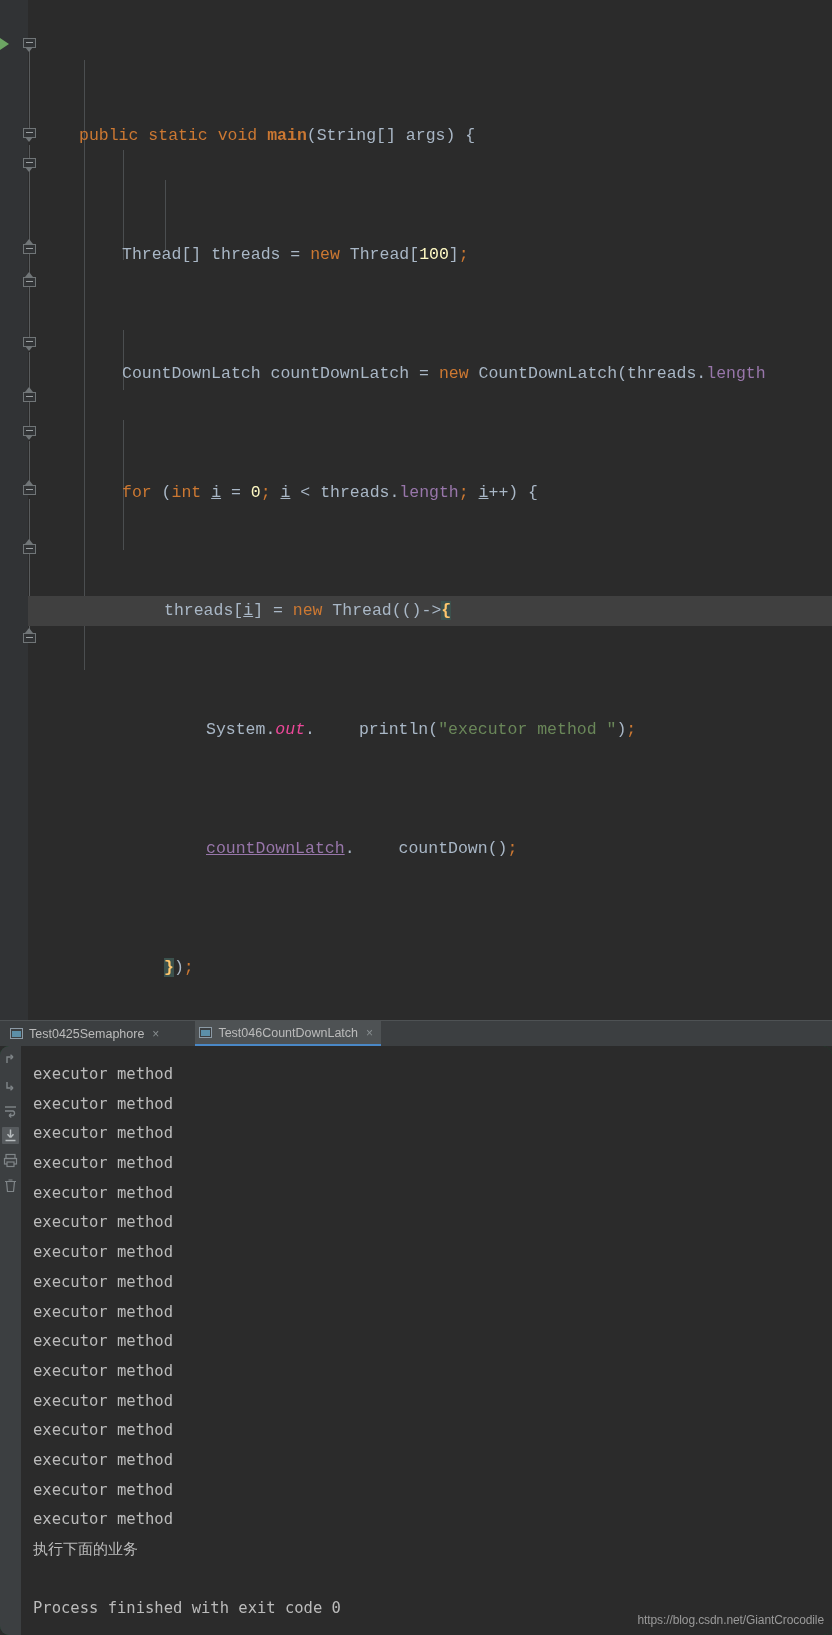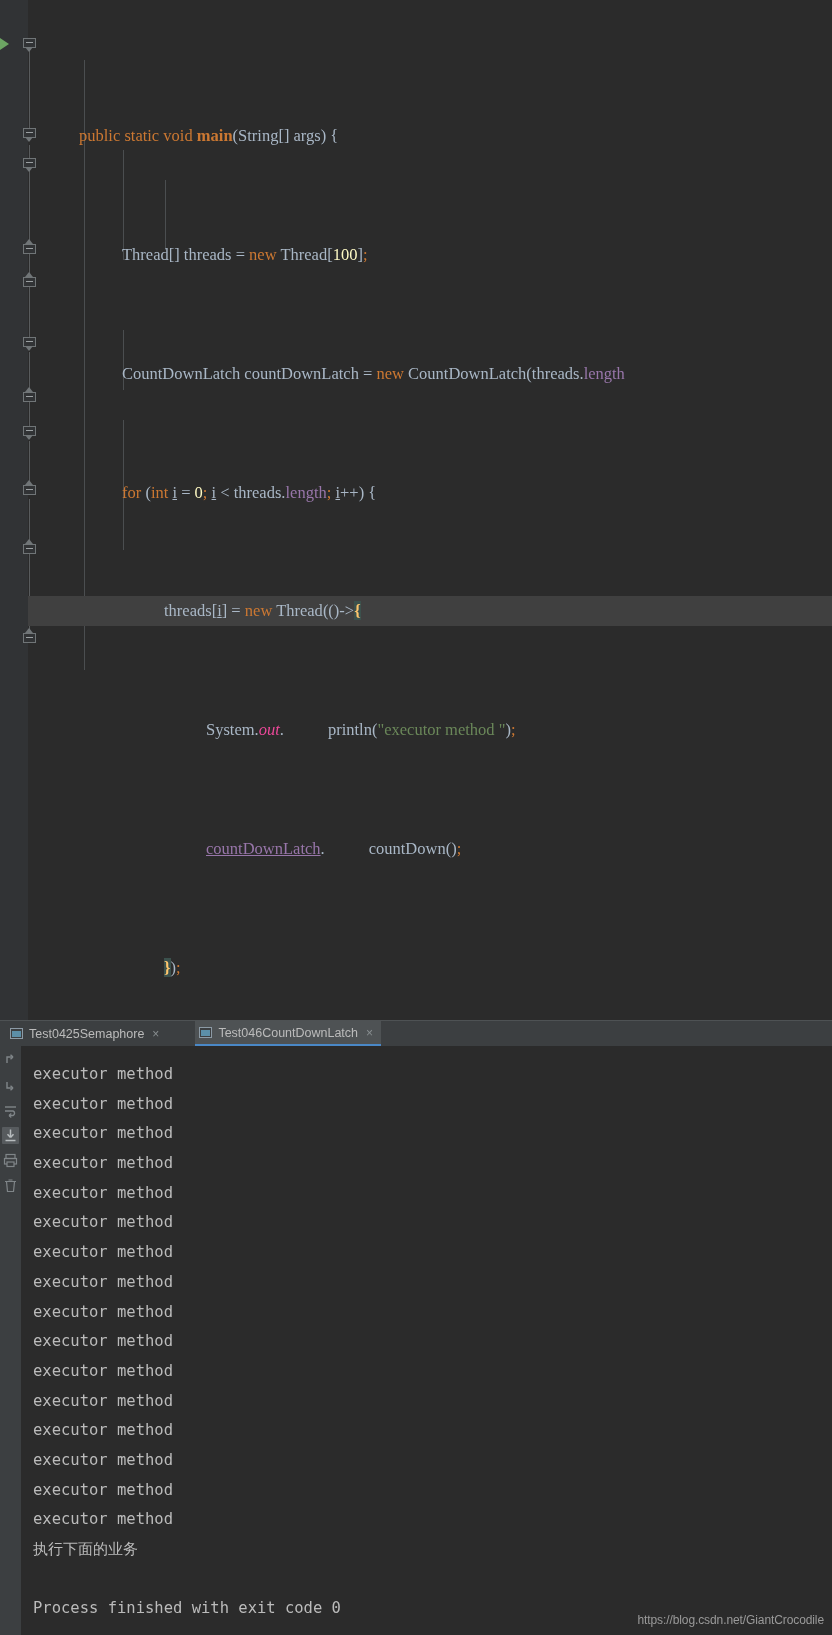--- a/index.html
+++ b/index.html
@@ -108,21 +108,21 @@
     background: #4b4e50;
   }
 
   .editor-text {
     position: absolute;
     left: 28px;
     top: 0;
     right: 0;
     bottom: 0;
     padding-top: 32px;
-    font-family: Liberation Serif, serif;
+    font-family: Liberation Mono, monospace;
     font-size: 16.5px;
     line-height: 29.7px;
     color: #a9b7c6;
     white-space: pre;
     overflow: hidden;
   }
   .code-line {
     height: 29.7px;
     padding-left: 51px;
     position: relative;
@@ -201,20 +201,21 @@
   }
   .tab-gap { width: 28px; }
 
   
   .console-wrap {
     position: relative;
     flex: 1;
     background: #14532d;
     display: flex;
     overflow: hidden;
+    border-radius: 9px;
   }
   .console-toolbar {
     width: 21px;
     background: #3c3f41;
     flex: none;
     padding-top: 6px;
     display: flex;
     flex-direction: column;
     align-items: center;
     gap: 8px;

